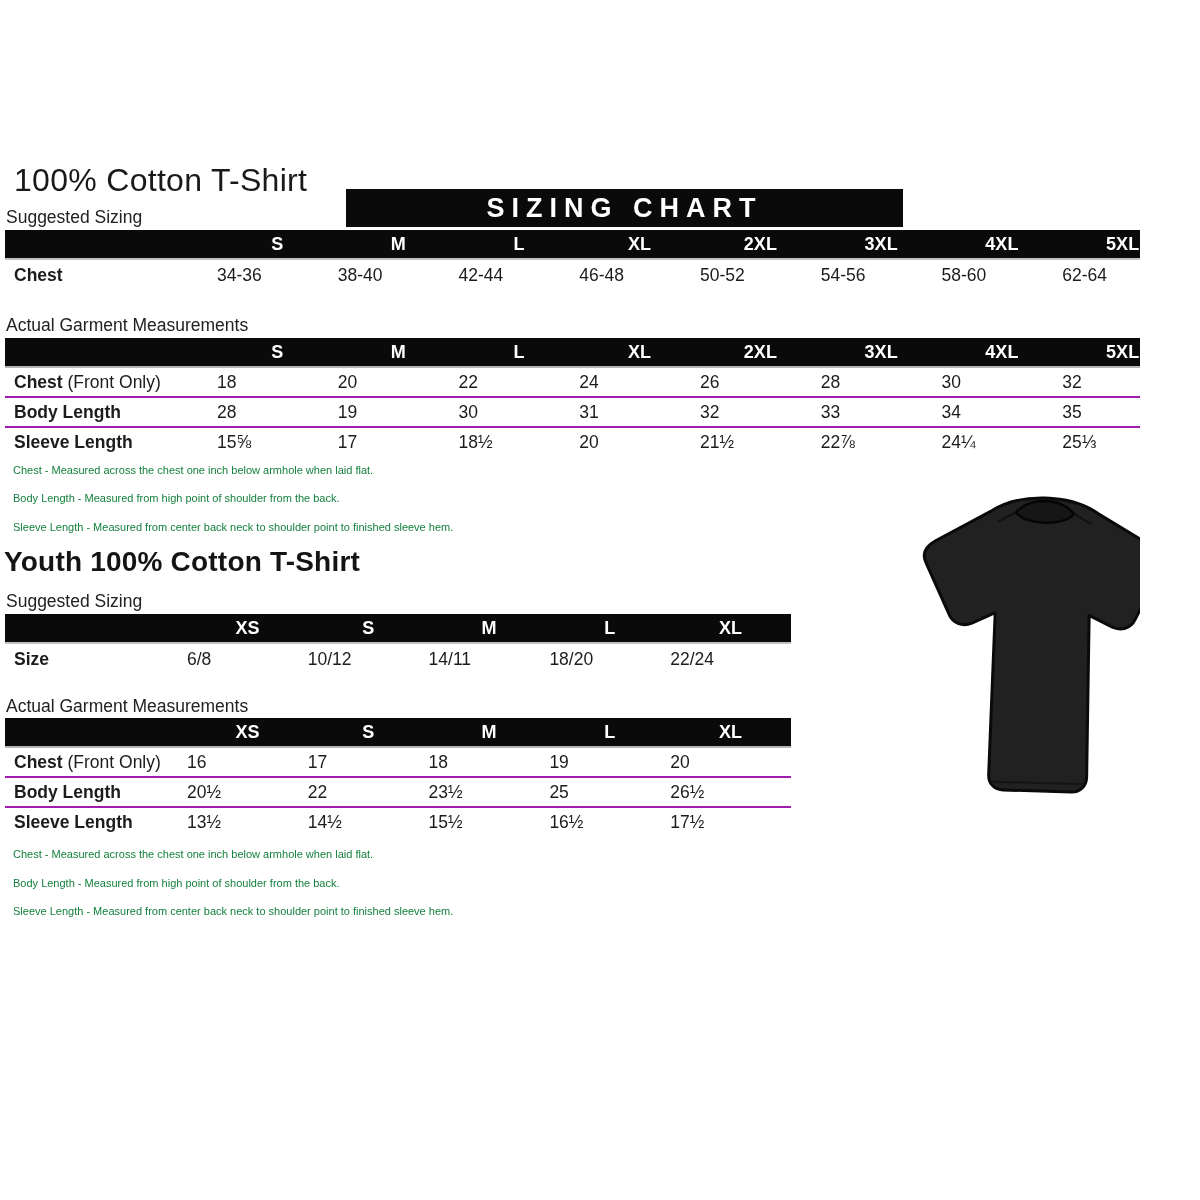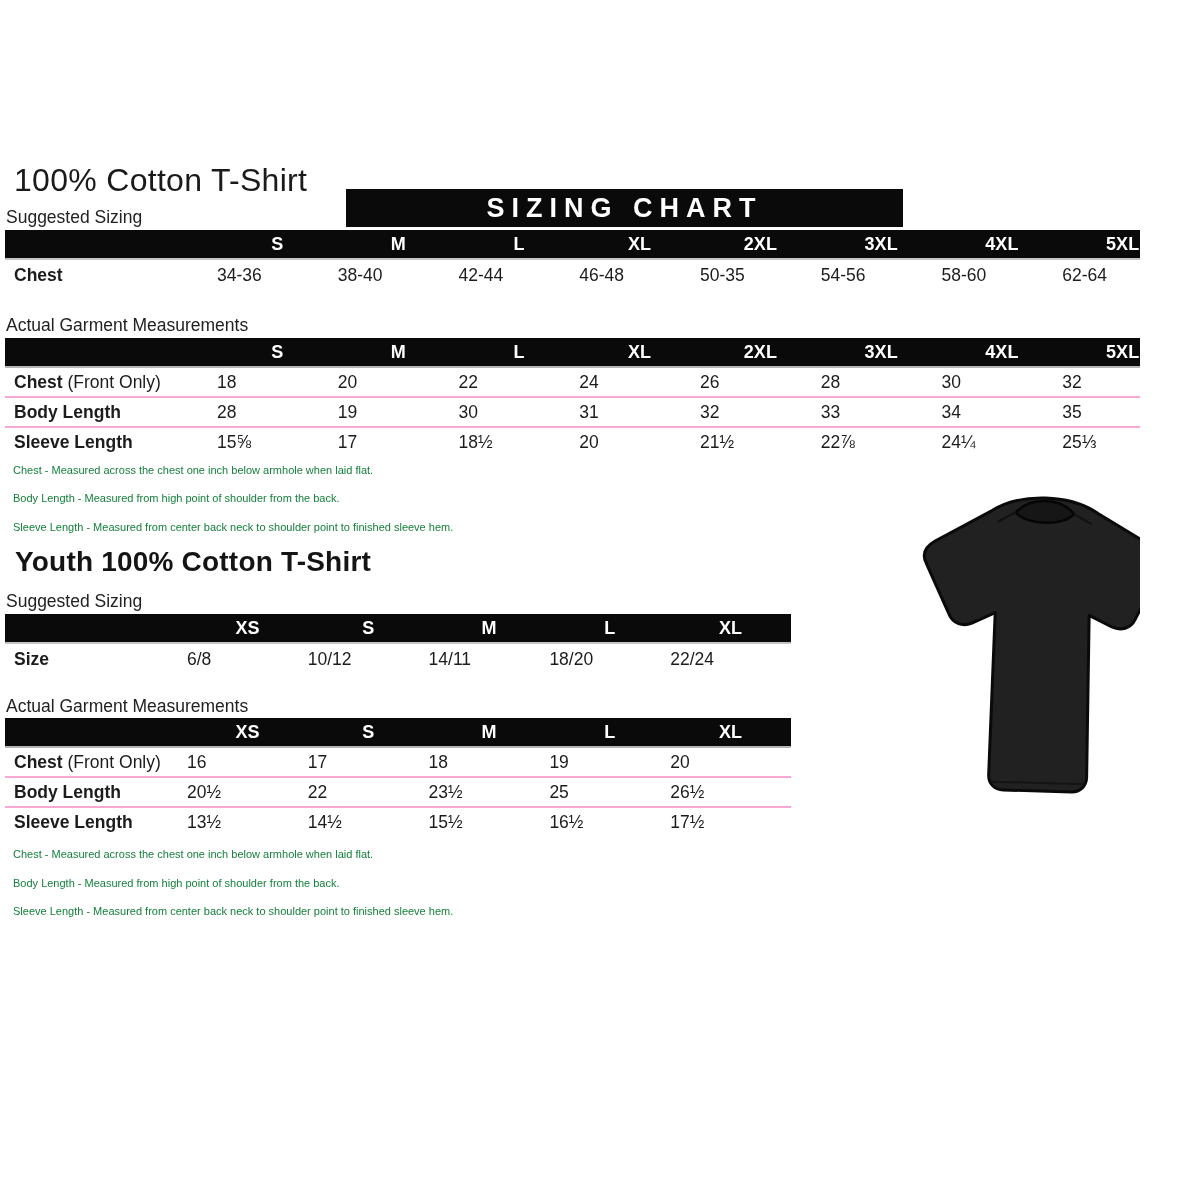--- a/index.html
+++ b/index.html
@@ -24,25 +24,25 @@
   }
   table.sz td { font-size:17.5px; text-align:left; padding:0; color:#1c1c1c; }
   table.sz td.rowlabel { text-align:left; padding-left:9px; font-weight:bold; }
   table.sz td.rowlabel .note { font-weight:normal; }
 
   table.suggested th { border-bottom:2px solid #c2c2c2; }
   table.suggested td { height:31px; }
 
   table.meas th { border-bottom:2px solid #b5b5b5; }
   table.meas td { height:28px; }
-  table.meas tr + tr td { border-top:2px solid #f9a8d4; }
+  table.meas tr + tr td { border-top:2px solid #a21caf; }
 
   .notes { position:absolute; font-size:11px; line-height:28.4px; color:#15803d; }
   .youth-title {
-    position:absolute; left:15px; top:546px;
+    position:absolute; left:4px; top:546px;
     font-size:28px; font-weight:bold; color:#141414; letter-spacing:0.2px;
   }
   .tshirt-wrap { position:absolute; left:890px; top:478px; width:302px; height:356px; }
 </style>
 </head>
 <body>
 
 <div class="page">
 
   <div class="main-title">100% Cotton T-Shirt</div>
@@ -74,21 +74,21 @@
         <th>5XL</th>
       </tr>
     </thead>
     <tbody>
       <tr>
         <td class="rowlabel"><span>Chest</span><span class="note"></span></td>
         <td>34-36</td>
         <td>38-40</td>
         <td>42-44</td>
         <td>46-48</td>
-        <td>50-35</td>
+        <td>50-52</td>
         <td>54-56</td>
         <td>58-60</td>
         <td>62-64</td>
       </tr>
     </tbody>
   </table>
 
   <div class="section-label" style="left:6px; top:315px;">Actual Garment Measurements</div>
   <table class="sz meas" style="left:5px; top:338px; width:1178px;">
     <colgroup>

